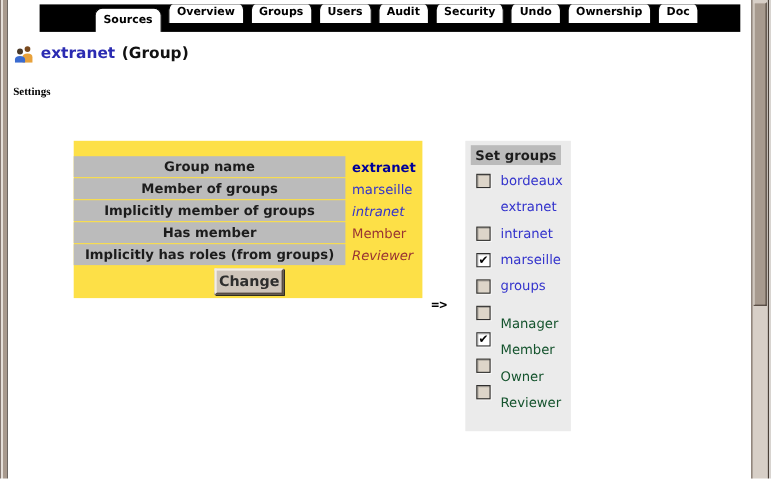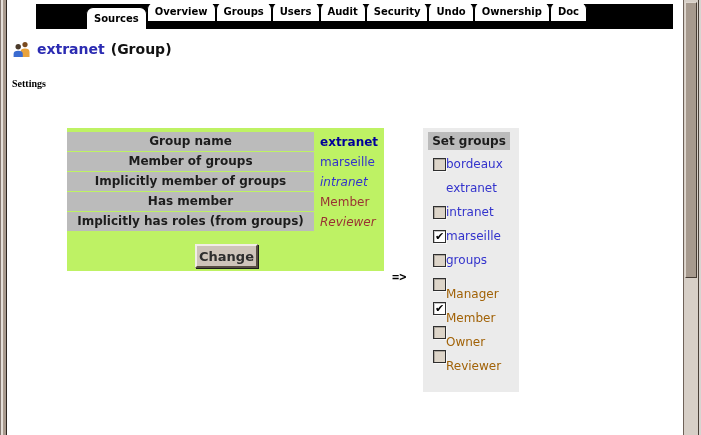--- a/index.html
+++ b/index.html
@@ -27,21 +27,21 @@
   }
   .scroll-thumb{
     position:absolute;left:1px;top:2px;width:12px;height:276px;
     background:#a79a8e;border:1px solid;border-color:#e0d8d0 #453b33 #453b33 #e0d8d0;
     box-sizing:border-box;
   }
   
   .tabbar{
     position:absolute;left:36px;top:4px;width:637px;height:25px;
     background:#000000;display:flex;align-items:flex-end;
-    padding-left:50px;box-sizing:border-box;overflow:hidden;
+    padding-left:50px;box-sizing:border-box;gap:6px;overflow:hidden;
   }
   .tab{
     background:#ffffff;color:#000;border:1px solid #000;border-bottom:none;
     border-radius:7px 7px 0 0;
     font-size:10px;font-weight:bold;white-space:nowrap;
     padding:0 7px;height:18px;line-height:18px;
     margin-bottom:8px;flex-shrink:0;cursor:pointer;
   }
   .tab.active{height:21px;line-height:21px;margin-bottom:0;}
   
@@ -52,21 +52,21 @@
   .page-heading .title{color:#2b2bb2;}
   .page-heading .suffix{color:#111111;}
   .settings-title{
     position:absolute;left:12px;top:78px;
     font-family:"Liberation Serif","DejaVu Serif",serif;
     font-size:10px;font-weight:bold;color:#000;
   }
   
   .settings-panel{
     position:absolute;left:67px;top:128px;width:317px;height:143px;
-    background:#bef264;padding-top:4px;box-sizing:border-box;
+    background:#fde047;padding-top:14px;box-sizing:border-box;
   }
   .srow{display:flex;align-items:center;height:19px;margin-bottom:1px;}
   .srow-label{
     width:247px;height:19px;line-height:19px;background:#bbbbbb;
     color:#1c1c1c;font-size:12px;font-weight:bold;text-align:center;
     flex-shrink:0;
   }
   .srow-value{padding-left:6px;font-size:12px;color:#111;white-space:nowrap;}
   .val-group-self{color:#000099;font-weight:bold;}
   .val-group{color:#3333cc;}
@@ -87,32 +87,32 @@
   
   .select-panel{
     position:absolute;left:423px;top:128px;width:96px;height:264px;
     background:#ebebeb;box-sizing:border-box;padding:4px 8px 0 5px;
   }
   .sel-header{
     background:#bbbbbb;width:82px;height:18px;line-height:18px;text-align:center;
     font-size:12px;font-weight:bold;color:#1c1c1c;margin-bottom:2px;
   }
   .sel-header.roles{margin-top:16px;}
-  .opt{display:flex;align-items:center;height:24px;padding-left:5px;}
+  .opt{display:flex;align-items:center;height:24px;gap:9px;padding-left:5px;}
   .cb{
     width:13px;height:13px;box-sizing:border-box;flex-shrink:0;
     background:#ddd5c9;border:1px solid #2e2e2e;
     box-shadow:inset 1px 1px 0 rgba(0,0,0,0.22),1px 1px 0 #f8f8f8;
     font-size:11px;line-height:11px;text-align:center;color:#000;cursor:pointer;
   }
   .cb.checked{background:#ffffff;font-weight:bold;}
   .cb-placeholder{width:13px;height:13px;flex-shrink:0;}
   .opt-label{font-size:12px;white-space:nowrap;}
   .opt-label.group{color:#3333cc;}
-  .opt-label.role{color:#a16207;margin-top:20px;}
+  .opt-label.role{color:#14532d;margin-top:20px;}
 </style>
 </head>
 <body>
 
 <div class="win-left"></div>
 <div class="scrollbar">
   <div class="scroll-thumb"></div>
 </div>
 <div class="win-right"></div>
 

